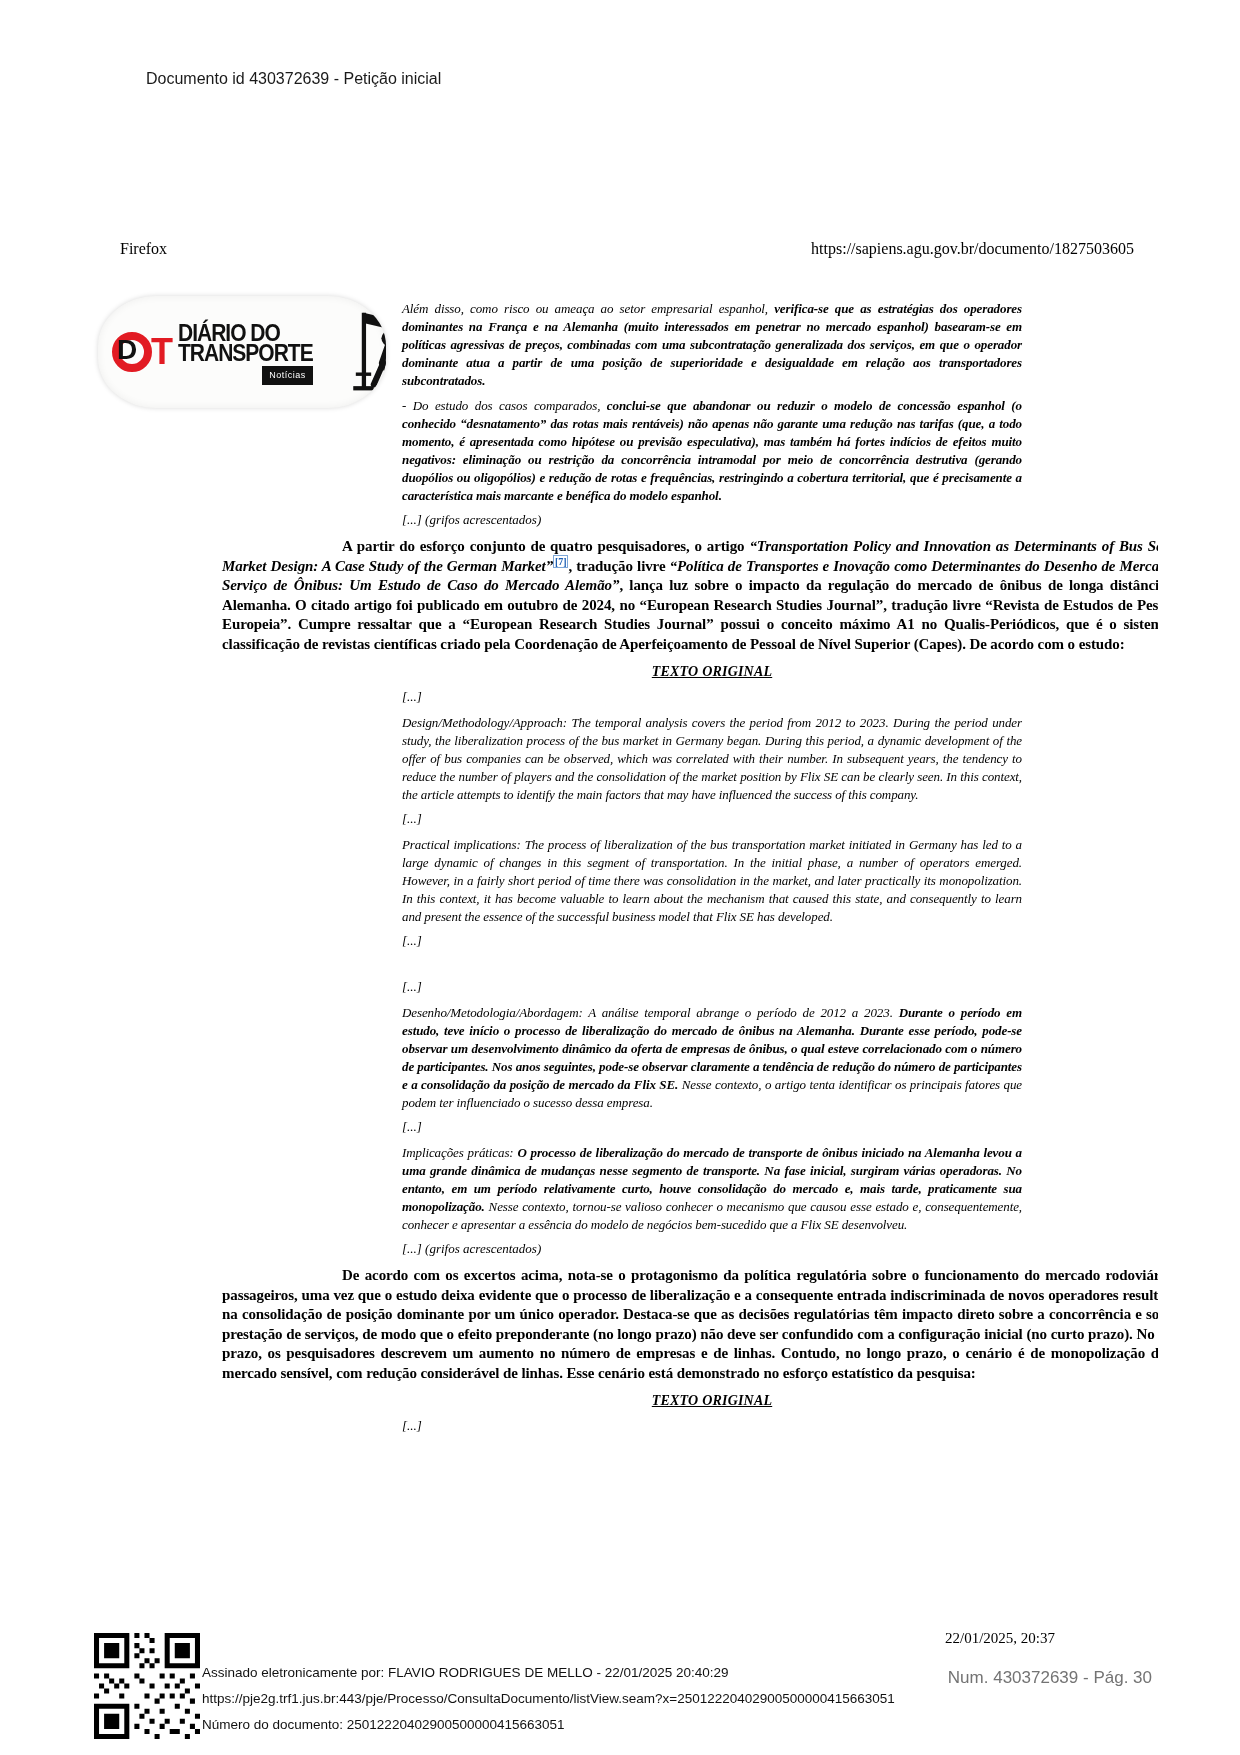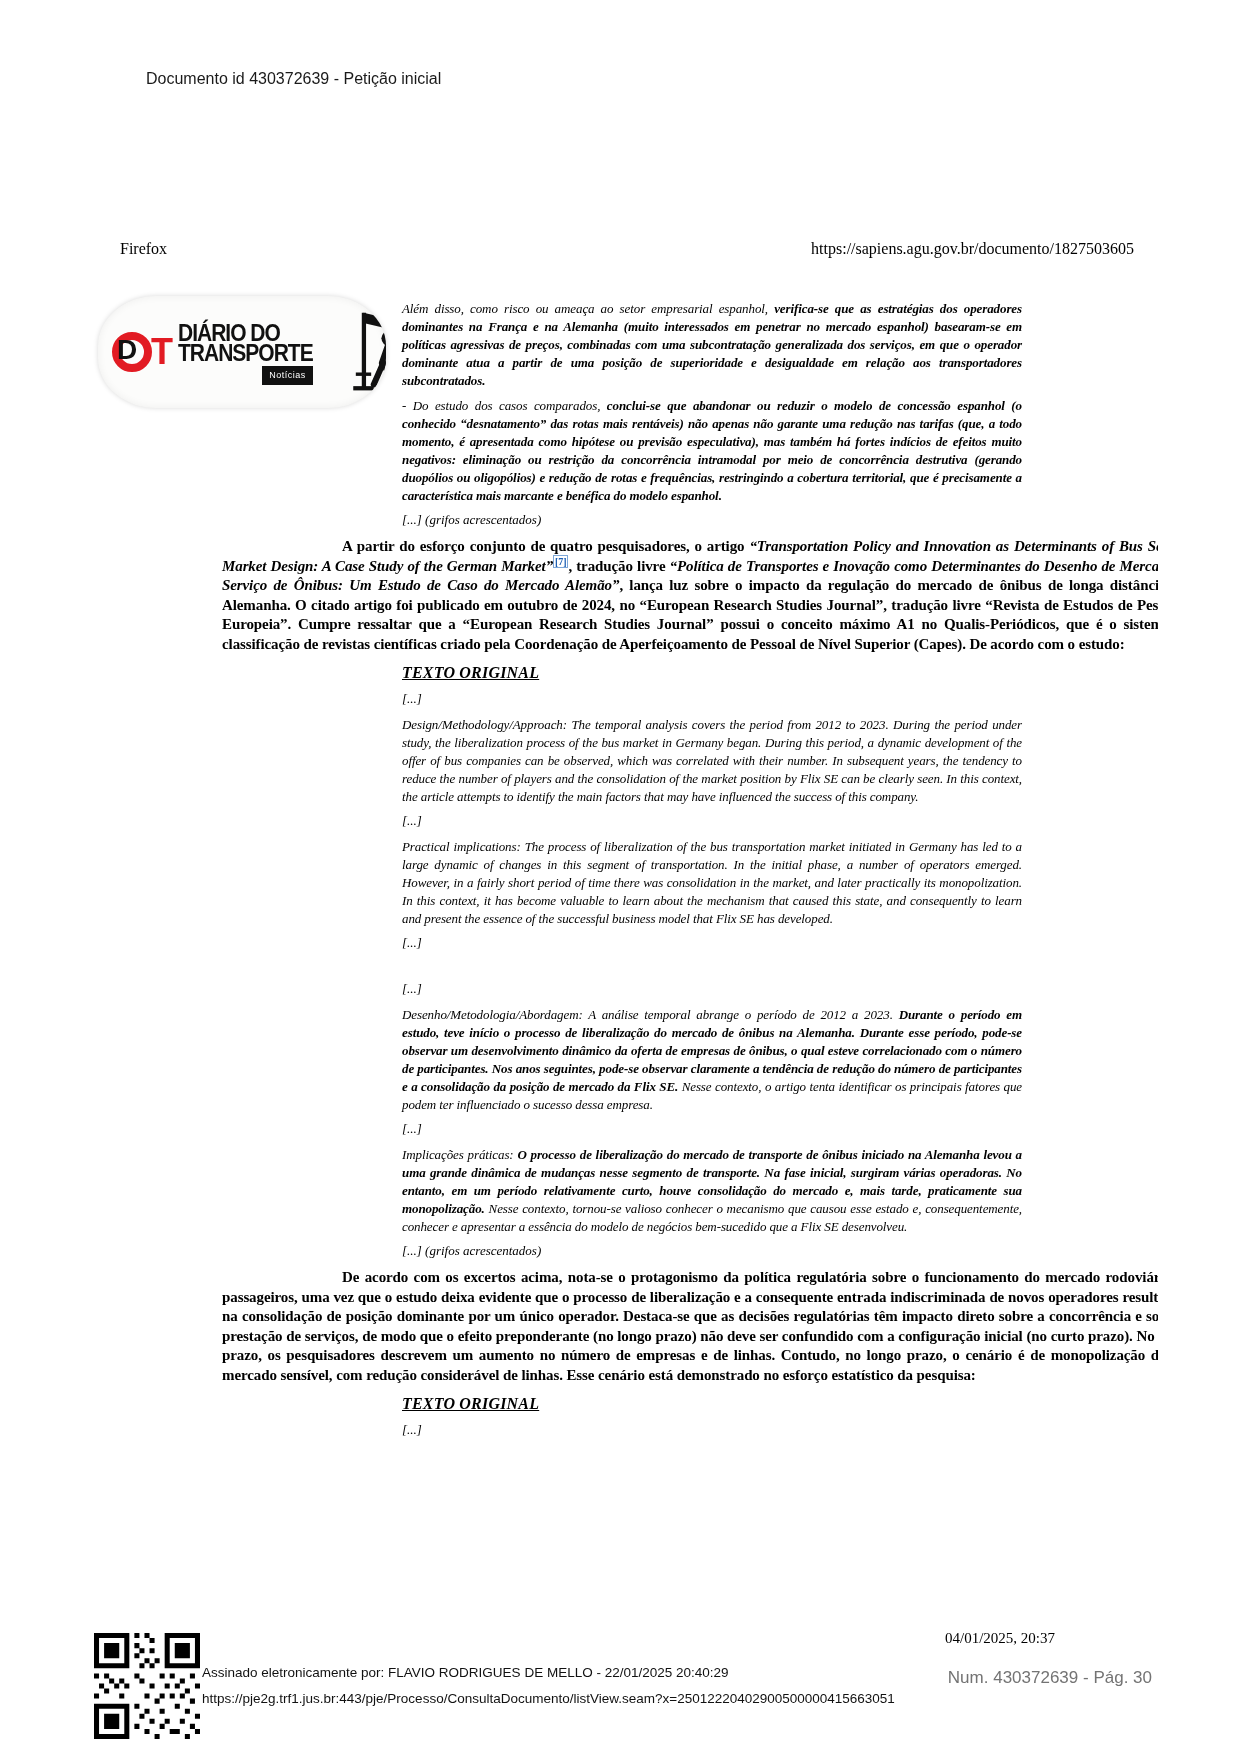--- a/index.html
+++ b/index.html
@@ -50,22 +50,22 @@
   
   .content { position:absolute; left:140px; top:300px; width:970px; }
   .quote { margin-left:180px; width:620px; }
   .q {
     margin:0 0 7px 0; font-size:13px; line-height:18px; font-style:italic;
     text-align:justify; letter-spacing:-.1px;
   }
   .q .bi, .bi { font-weight:bold; font-style:italic; }
   .tok { margin:2px 0 9px 0; font-size:13px; font-style:italic; }
   .qhead {
-    margin:4px 0 9px 0; font-size:16px; font-weight:bold; font-style:italic;
-    text-decoration:underline; letter-spacing:.2px;
+    margin:4px 0 9px 0; font-size:14px; font-weight:bold; font-style:italic;
+    text-decoration:underline; letter-spacing:.2px;text-align:center;
   }
   .gap-top { margin-top:30px; }
   .main-p {
     margin:6px 0 10px 0; font-size:15px; font-weight:bold; line-height:19.5px;
     text-align:justify; text-indent:120px; letter-spacing:-.1px;
   }
   .fnref {
     font-weight:bold; font-style:normal; color:#1d5fb4; font-size:10px;
     border:1px solid #7da7d9; padding:0 1px; line-height:1;
   }
@@ -170,18 +170,19 @@
 
   <svg class="qr" viewBox="0 0 105 105">
     <rect width="105" height="105" fill="#fff"></rect>
     <path fill="#000" fill-rule="evenodd" d="M0 0h35v35H0z M5 5h25v25H5z M10 10h15v15H10z M70 0h35v35H70z M75 5h25v25H75z M80 10h15v15H80z M0 70h35v35H0z M5 75h25v25H5z M10 80h15v15H10z"></path>
     <path fill="#000" d="M40 0h5v5h-5z M50 0h5v5h-5z M55 5h5v5h-5z M40 10h5v5h-5z M45 15h5v5h-5z M55 15h5v5h-5z M40 20h5v5h-5z M50 25h5v5h-5z M60 25h5v5h-5z M45 30h5v5h-5z M55 30h5v5h-5z M0 40h5v5h-5z M10 40h5v5h-5z M40 40h5v5h-5z M65 40h5v5h-5z M75 40h5v5h-5z M95 40h5v5h-5z M15 45h5v5h-5z M25 45h5v5h-5z M45 45h5v5h-5z M85 45h5v5h-5z M5 50h5v5h-5z M20 50h5v5h-5z M30 50h5v5h-5z M55 50h5v5h-5z M70 50h5v5h-5z M80 50h5v5h-5z M100 50h5v5h-5z M10 55h5v5h-5z M90 55h5v5h-5z M0 60h5v5h-5z M25 60h5v5h-5z M50 60h5v5h-5z M65 60h5v5h-5z M75 60h5v5h-5z M85 60h5v5h-5z M60 65h5v5h-5z M95 65h5v5h-5z M40 70h5v5h-5z M80 70h5v5h-5z M50 75h5v5h-5z M65 75h5v5h-5z M90 75h5v5h-5z M45 80h5v5h-5z M100 80h5v5h-5z M55 85h5v5h-5z M70 85h5v5h-5z M85 85h5v5h-5z M40 90h5v5h-5z M65 90h5v5h-5z M95 90h5v5h-5z M50 95h5v5h-5z M75 95h5v5h-5z M80 95h5v5h-5z M100 95h5v5h-5z M60 100h5v5h-5z M90 100h5v5h-5z"></path>
   </svg>
 
   <div class="sig">
     <div>Assinado eletronicamente por: FLAVIO RODRIGUES DE MELLO - 22/01/2025 20:40:29</div>
     <div>https://pje2g.trf1.jus.br:443/pje/Processo/ConsultaDocumento/listView.seam?x=25012220402900500000415663051</div>
+    <div>Número do documento: 25012220402900500000415663051</div>
   </div>
 
-  <div class="stamp">04/01/2025, 20:37</div>
+  <div class="stamp">22/01/2025, 20:37</div>
   <div class="pageref">Num. 430372639 - Pág. 30</div>
 
 </div>
 
 </body></html>

